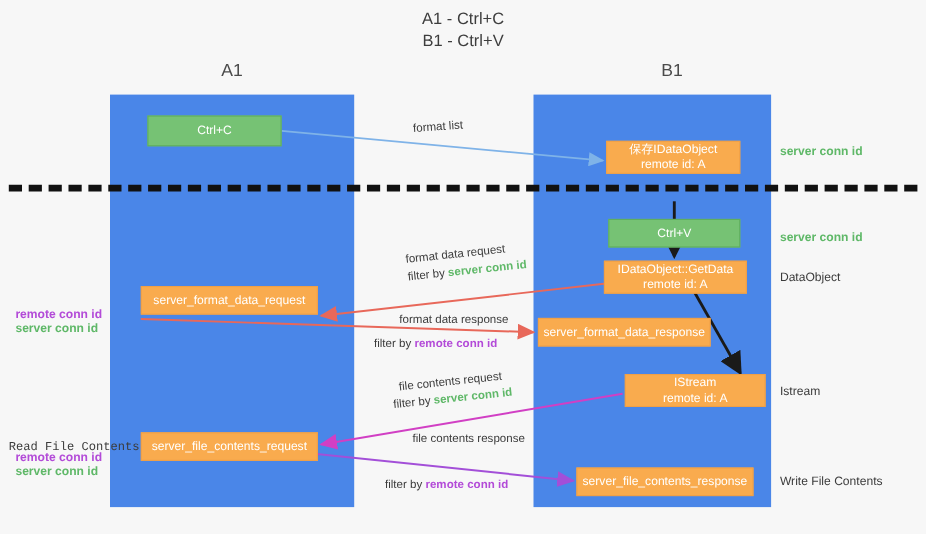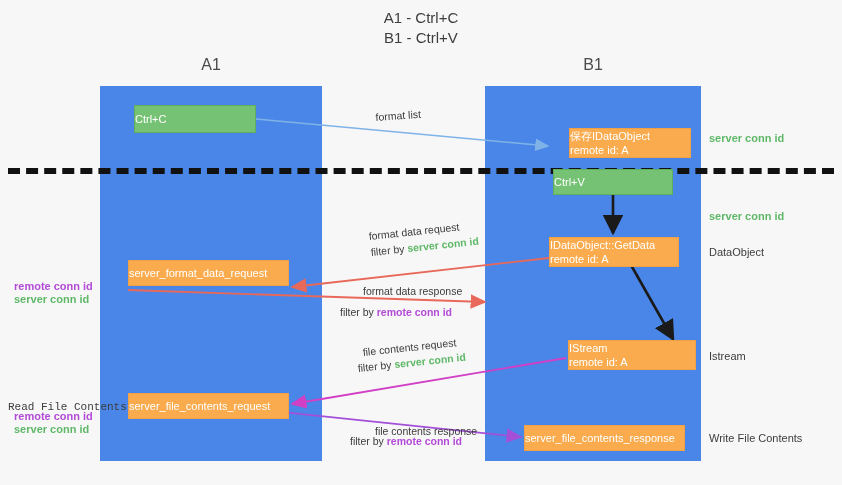--- a/index.html
+++ b/index.html
@@ -71,21 +71,21 @@
     height: 0;
     border-top: 6px dashed #111111;
   }
 
   
   .node {
     position: absolute;
     box-sizing: border-box;
     display: flex;
     flex-direction: column;
-    align-items: flex-start;
+    align-items: center;
     justify-content: center;
     text-align: center;
     color: #ffffff;
     font-size: 11px;
     line-height: 14px;
   }
   .node.green { background: #76c274; border: 1px solid #5fae5d; }
   .node.orange { background: #f9ab4e; border: 1px solid #f0a047; }
   .node .l2 { display: block; }
 
@@ -120,21 +120,21 @@
 
   <div class="title">
     <div>A1 - Ctrl+C</div>
     <div>B1 - Ctrl+V</div>
   </div>
 
   <div class="lane-head" style="left:100px; top:58px; width:222px;">
     <span class="big">A1</span>
     <span class="sub">remote</span>
   </div>
-  <div class="lane-head" style="left:485px; top:58px; width:216px;">
+  <div class="lane-head" style="left:503px; top:58px; width:216px;">
     <span class="big">B1</span>
     <span class="sub">connection</span>
   </div>
 
   <div class="lane" id="lane-a"></div>
   <div class="lane" id="lane-b"></div>
 
   <svg class="wires" viewBox="0 0 842 485" xmlns="http://www.w3.org/2000/svg">
     <defs>
       <marker id="ah-blue" markerWidth="9" markerHeight="8" refX="8" refY="4" orient="auto">
@@ -168,38 +168,41 @@
 
     <path d="M128,396 L521,437" stroke="#a34fd8" stroke-width="1.8" fill="none" marker-end="url(#ah-purple)"></path>
   </svg>
 
   <div class="divider"></div>
 
   <div class="node green" style="left:134px; top:105px; width:122px; height:28px;">
     <span>Ctrl+C</span>
   </div>
 
-  <div class="node orange" style="left:551px; top:128px; width:122px; height:30px;margin-left:18px;">
+  <div class="node orange" style="left:551px; top:128px; width:122px; height:30px;">
     <span>保存IDataObject</span>
     <span class="l2">remote id: A</span>
   </div>
 
-  <div class="node green" style="left:553px; top:169px; width:120px; height:26px;">
+  <div class="node green" style="left:553px; top:199px; width:120px; height:26px;">
     <span>Ctrl+V</span>
   </div>
 
   <div class="node orange" style="left:549px; top:237px; width:130px; height:30px;">
     <span>IDataObject::GetData</span>
     <span class="l2">remote id: A</span>
   </div>
 
   <div class="node orange" style="left:128px; top:260px; width:161px; height:26px;">
     <span>server_format_data_request</span>
   </div>
 
+  <div class="node orange" style="left:489px; top:289px; width:157px; height:26px;">
+    <span>server_format_data_response</span>
+  </div>
 
   <div class="node orange" style="left:568px; top:340px; width:128px; height:30px;">
     <span>IStream</span>
     <span class="l2">remote id: A</span>
   </div>
 
   <div class="node orange" style="left:524px; top:425px; width:161px; height:26px;">
     <span>server_file_contents_response</span>
   </div>
 
@@ -238,20 +241,20 @@
     <span>filter by </span><span class="p">remote conn id</span>
   </div>
 
   <div class="edge-label rot" style="left:362px; top:345px; transform: rotate(-6deg);">
     <span>file contents request</span>
   </div>
   <div class="edge-label rot" style="left:357px; top:361px; transform: rotate(-6deg);">
     <span>filter by </span><span class="g">server conn id</span>
   </div>
 
-  <div class="edge-label" style="left:375px; top:424px;">
+  <div class="edge-label" style="left:375px; top:392px;">
     <span>file contents response</span>
   </div>
   <div class="edge-label" style="left:350px; top:434px;">
     <span>filter by </span><span class="p">remote conn id</span>
   </div>
 
 </div>
 
 </body></html>

